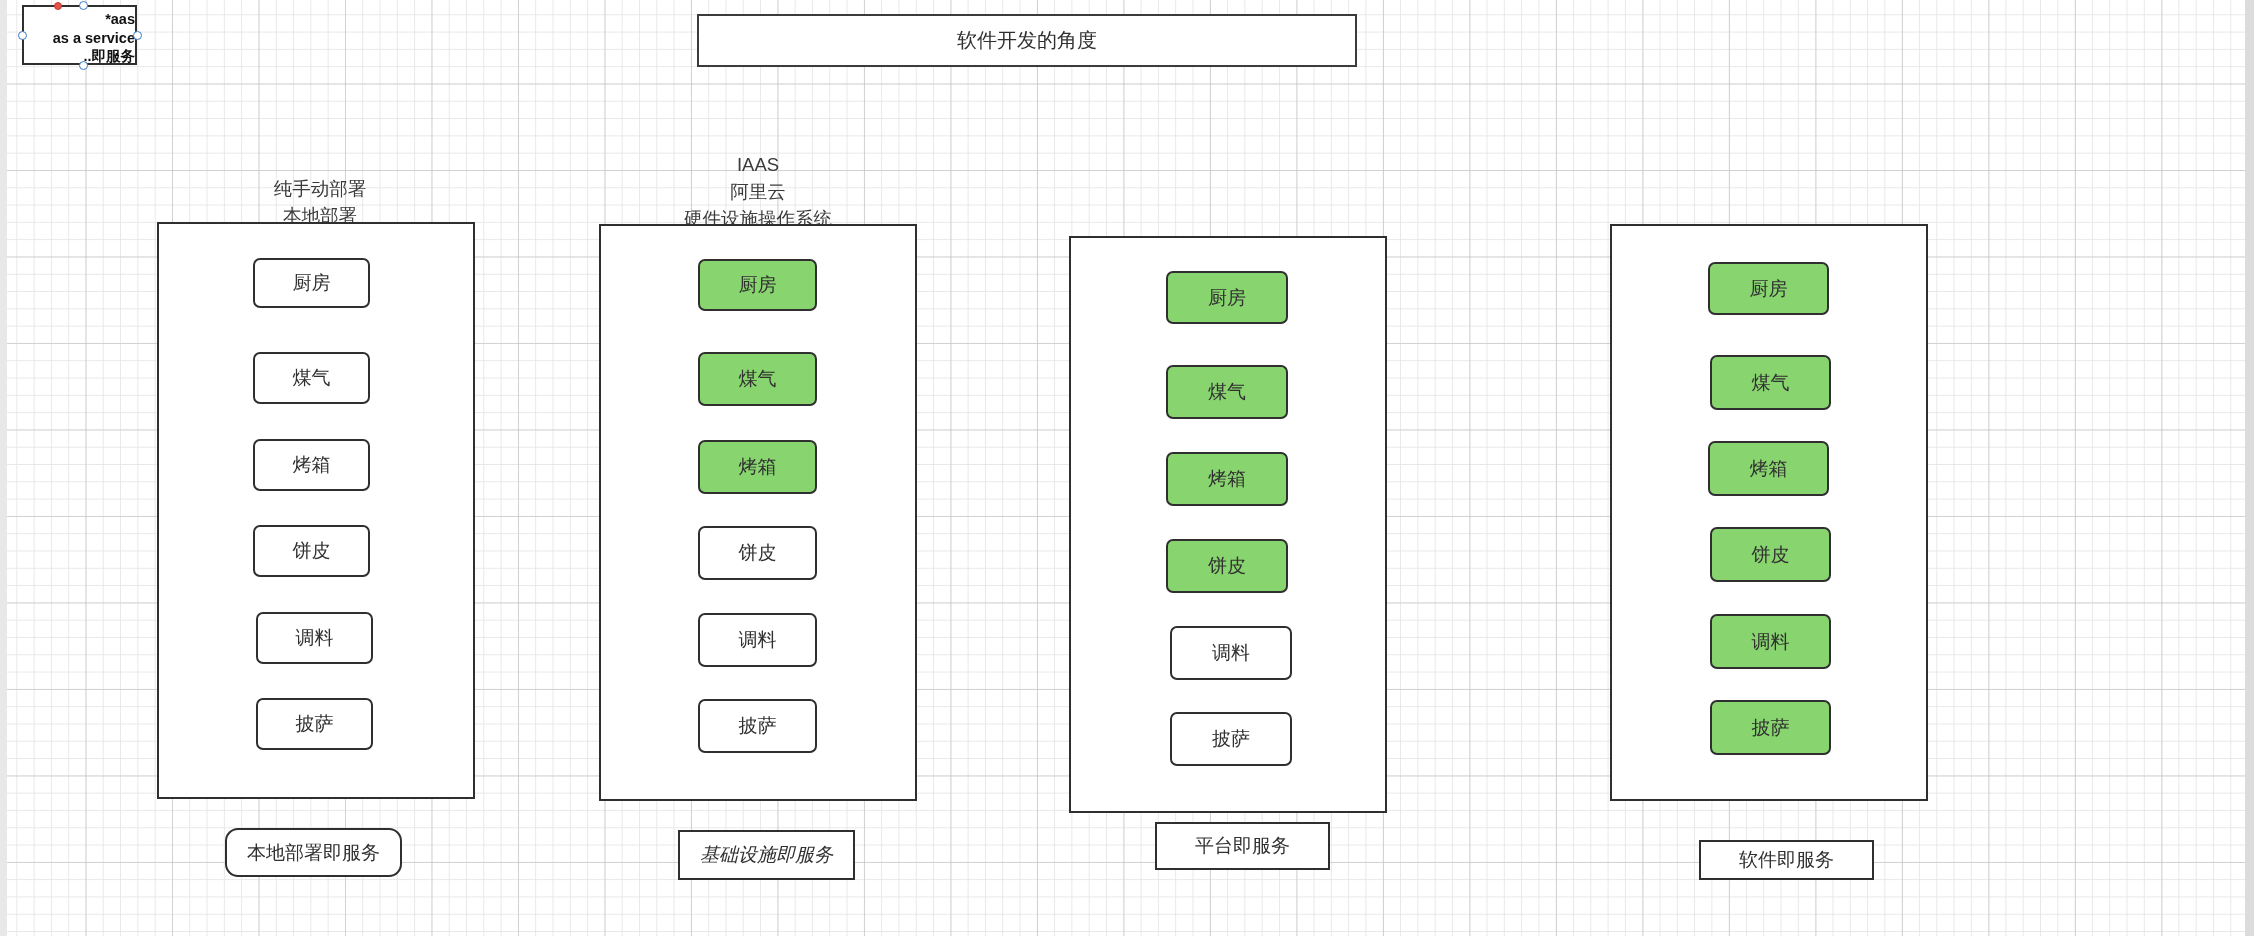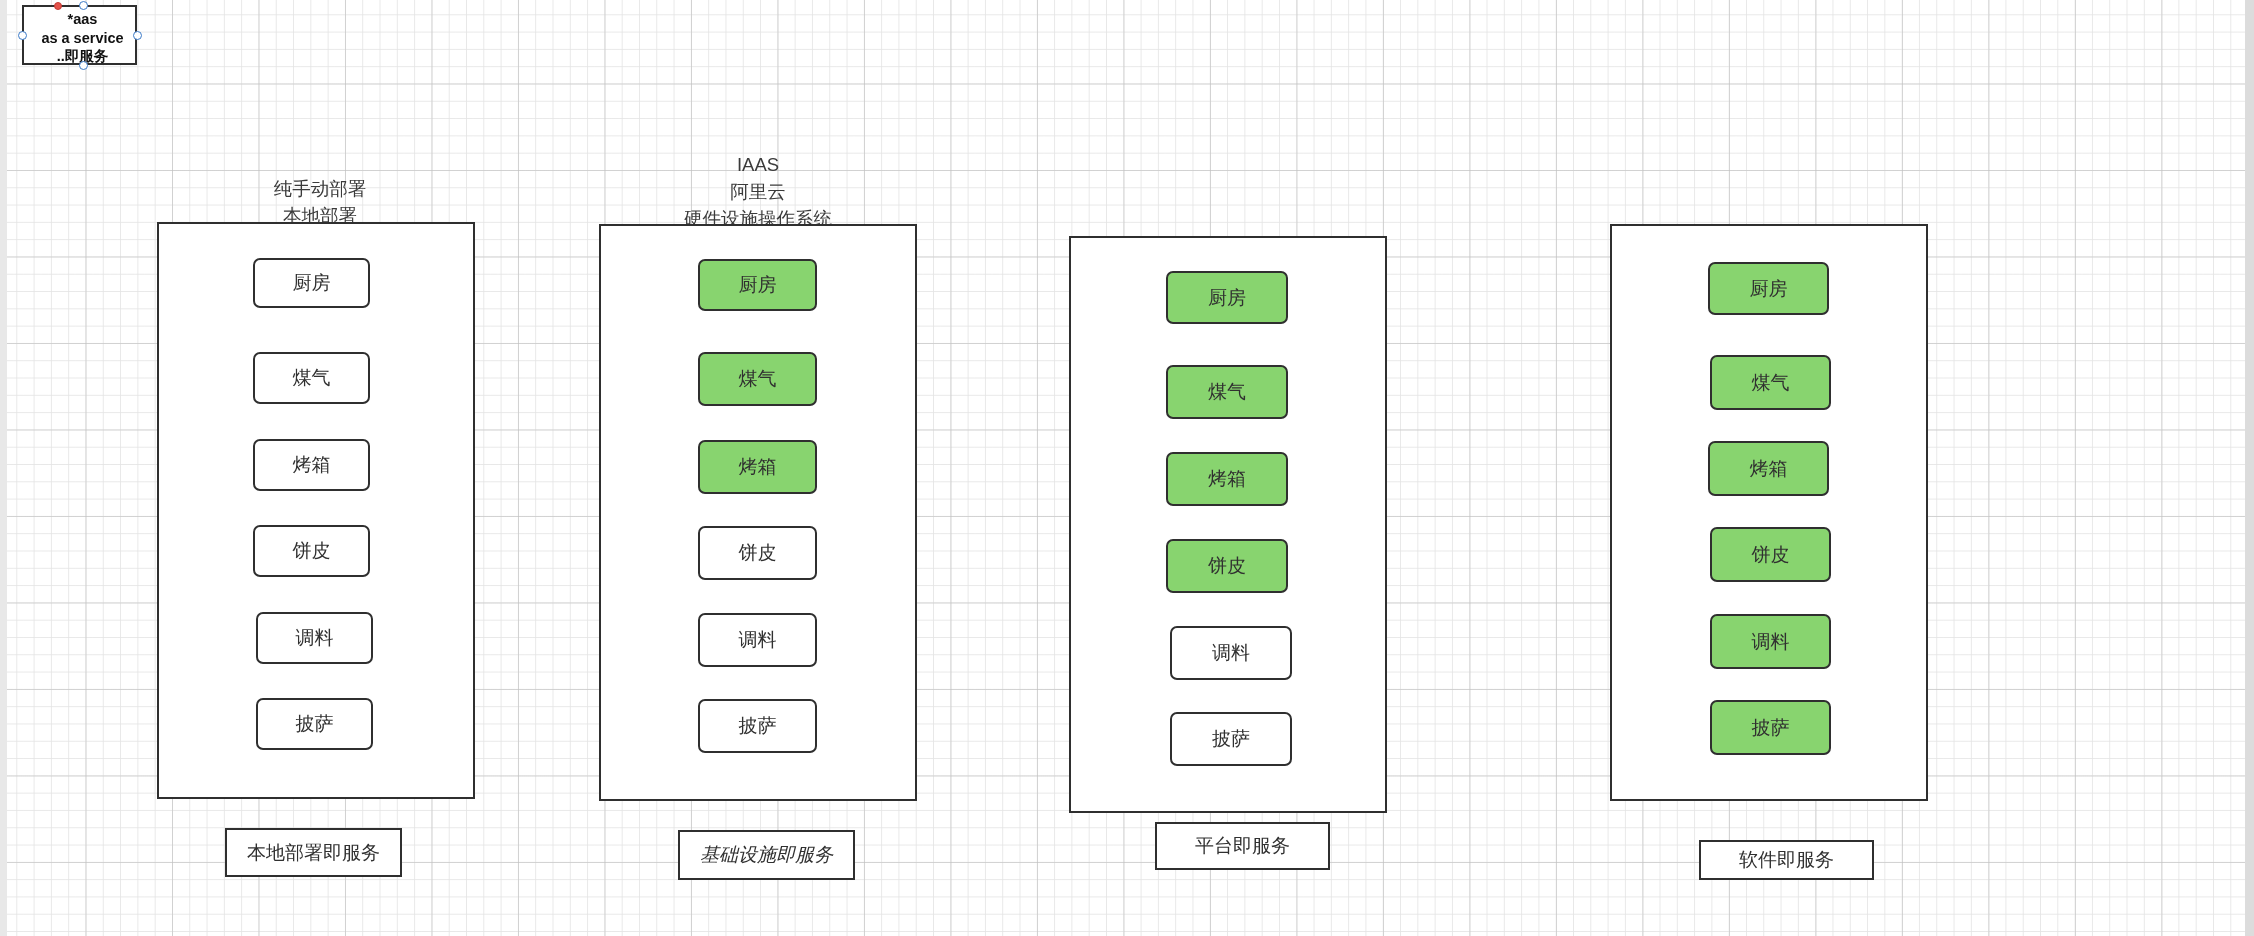--- a/index.html
+++ b/index.html
@@ -111,21 +111,21 @@
     width: 115px;
     height: 60px;
     box-sizing: border-box;
     background: #ffffff;
     border: 2px solid #2f2f2f;
     padding: 3px 0 0 6px;
     font-weight: bold;
     font-size: 14.5px;
     line-height: 1.28;
     color: #111111;
-    text-align: center;
+    text-align: right;
   }
   #legend-note .line { white-space: nowrap; }
 
   .handle {
     position: absolute;
     width: 9px;
     height: 9px;
     border-radius: 50%;
     background: #ffffff;
     border: 1.5px solid #3d7bc8;
@@ -150,20 +150,23 @@
     <div class="line">*aas</div>
     <div class="line">as a service</div>
     <div class="line">..即服务</div>
   </div>
   <div class="handle red-dot" style="left:54px; top:2px;"></div>
   <div class="handle" style="left:79px; top:1px;"></div>
   <div class="handle" style="left:79px; top:61px;"></div>
   <div class="handle" style="left:18px; top:31px;"></div>
   <div class="handle" style="left:133px; top:31px;"></div>
 
+  <div id="title-banner">
+    <span>软件开发的角度</span>
+  </div>
 
   <div class="col-header" style="left:190px; top:148px; width:260px;margin-top:28px;">
     <div>纯手动部署</div>
     <div>本地部署</div>
   </div>
   <div class="shape container" style="left:157px; top:222px; width:318px; height:577px;"></div>
   <div class="shape item" style="left:253px; top:258px; width:117px; height:50px;">
       <span>厨房</span>
     </div>
   <div class="shape item" style="left:253px; top:352px; width:117px; height:52px;">
@@ -174,21 +177,21 @@
     </div>
   <div class="shape item" style="left:253px; top:525px; width:117px; height:52px;">
       <span>饼皮</span>
     </div>
   <div class="shape item" style="left:256px; top:612px; width:117px; height:52px;">
       <span>调料</span>
     </div>
   <div class="shape item" style="left:256px; top:698px; width:117px; height:52px;">
       <span>披萨</span>
     </div>
-  <div class="shape caption" style="left:225px; top:828px; width:177px; height:49px;">
+  <div class="shape caption" style="left:225px; top:828px; width:177px; height:49px;border-radius:13px;">
       <span>本地部署即服务</span>
     </div>
 
   <div class="col-header" style="left:628px; top:136px; width:260px;margin-top:16px;">
     <div>IAAS</div>
     <div>阿里云</div>
     <div>硬件设施操作系统</div>
   </div>
   <div class="shape container" style="left:599px; top:224px; width:318px; height:577px;"></div>
   <div class="shape item green" style="left:698px; top:259px; width:119px; height:52px;">

